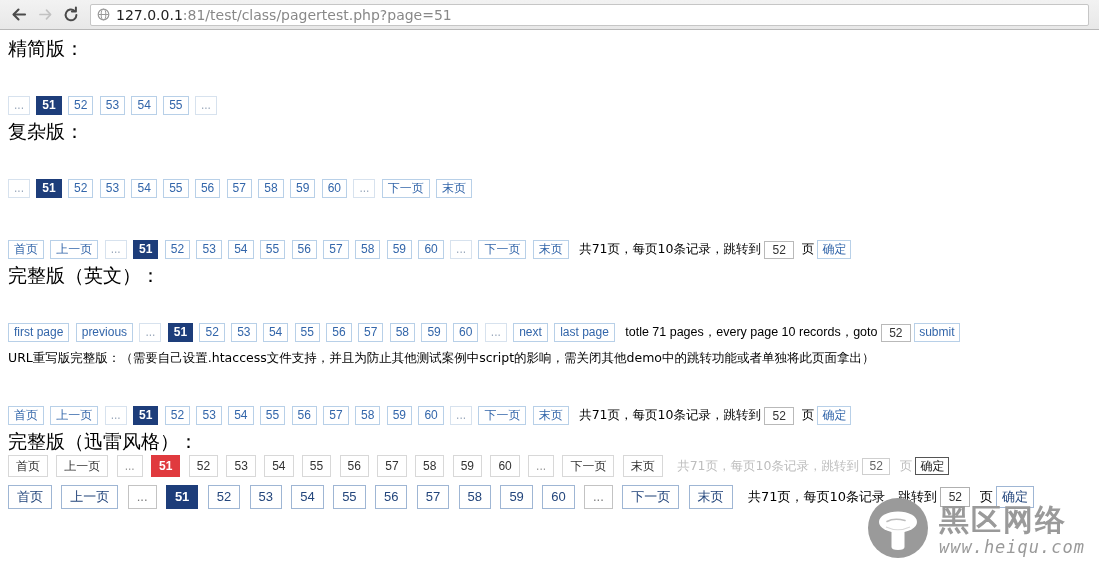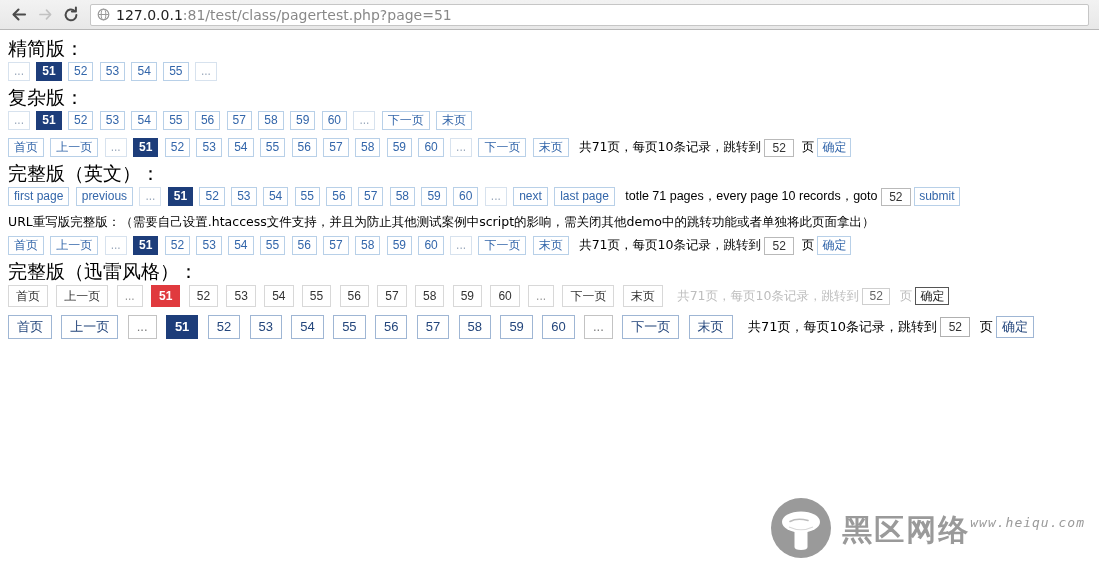--- a/index.html
+++ b/index.html
@@ -55,21 +55,21 @@
     font-family:"DejaVu Sans","Liberation Sans",sans-serif;
     font-size:19px;
     color:#000;
     margin:0 0 6px 0;
     line-height:16px;
   }
   .note { font-size:12.5px; line-height:16px; white-space:nowrap; }
   .pager { margin:0 0 8px 0; line-height:normal; white-space:nowrap; }
 
   
-  .sA { display:inline-block; }
+  .sA { display:inline-block;margin-top:34px; }
   .sA .itm {
     display:inline-block;
     border:1px solid #b8d0e8;
     color:#3366aa;
     background:#fff;
     padding:1px 5px;
     margin-right:3px;
     font-size:12px;
     line-height:15px;
     text-decoration:none;
@@ -216,29 +216,29 @@
   }
 
   
   .watermark {
     position:absolute;
     right:14px; bottom:6px;
     display:flex; align-items:center;
     opacity:1;
   }
   .wm-logo { flex:0 0 auto; margin-right:10px; }
-  .wm-text { display:flex; flex-direction:row; }
+  .wm-text { display:flex; flex-direction:column; }
   .wm-cn {
     font-family:"DejaVu Sans","Liberation Sans",sans-serif;
     font-size:30px; font-weight:bold;
     color:#9a9a9a; letter-spacing:2px; line-height:34px;
   }
   .wm-en {
     font-family:"DejaVu Sans Mono","Liberation Mono",monospace;
-    font-size:13px; font-style:italic;
+    font-size:17px; font-style:italic;
     color:#9a9a9a; letter-spacing:1px; line-height:18px;
     margin-top:1px;
   }
 </style>
 </head>
 <body>
 
 <div class="chrome">
   <div class="nav-btn">
     <span>

